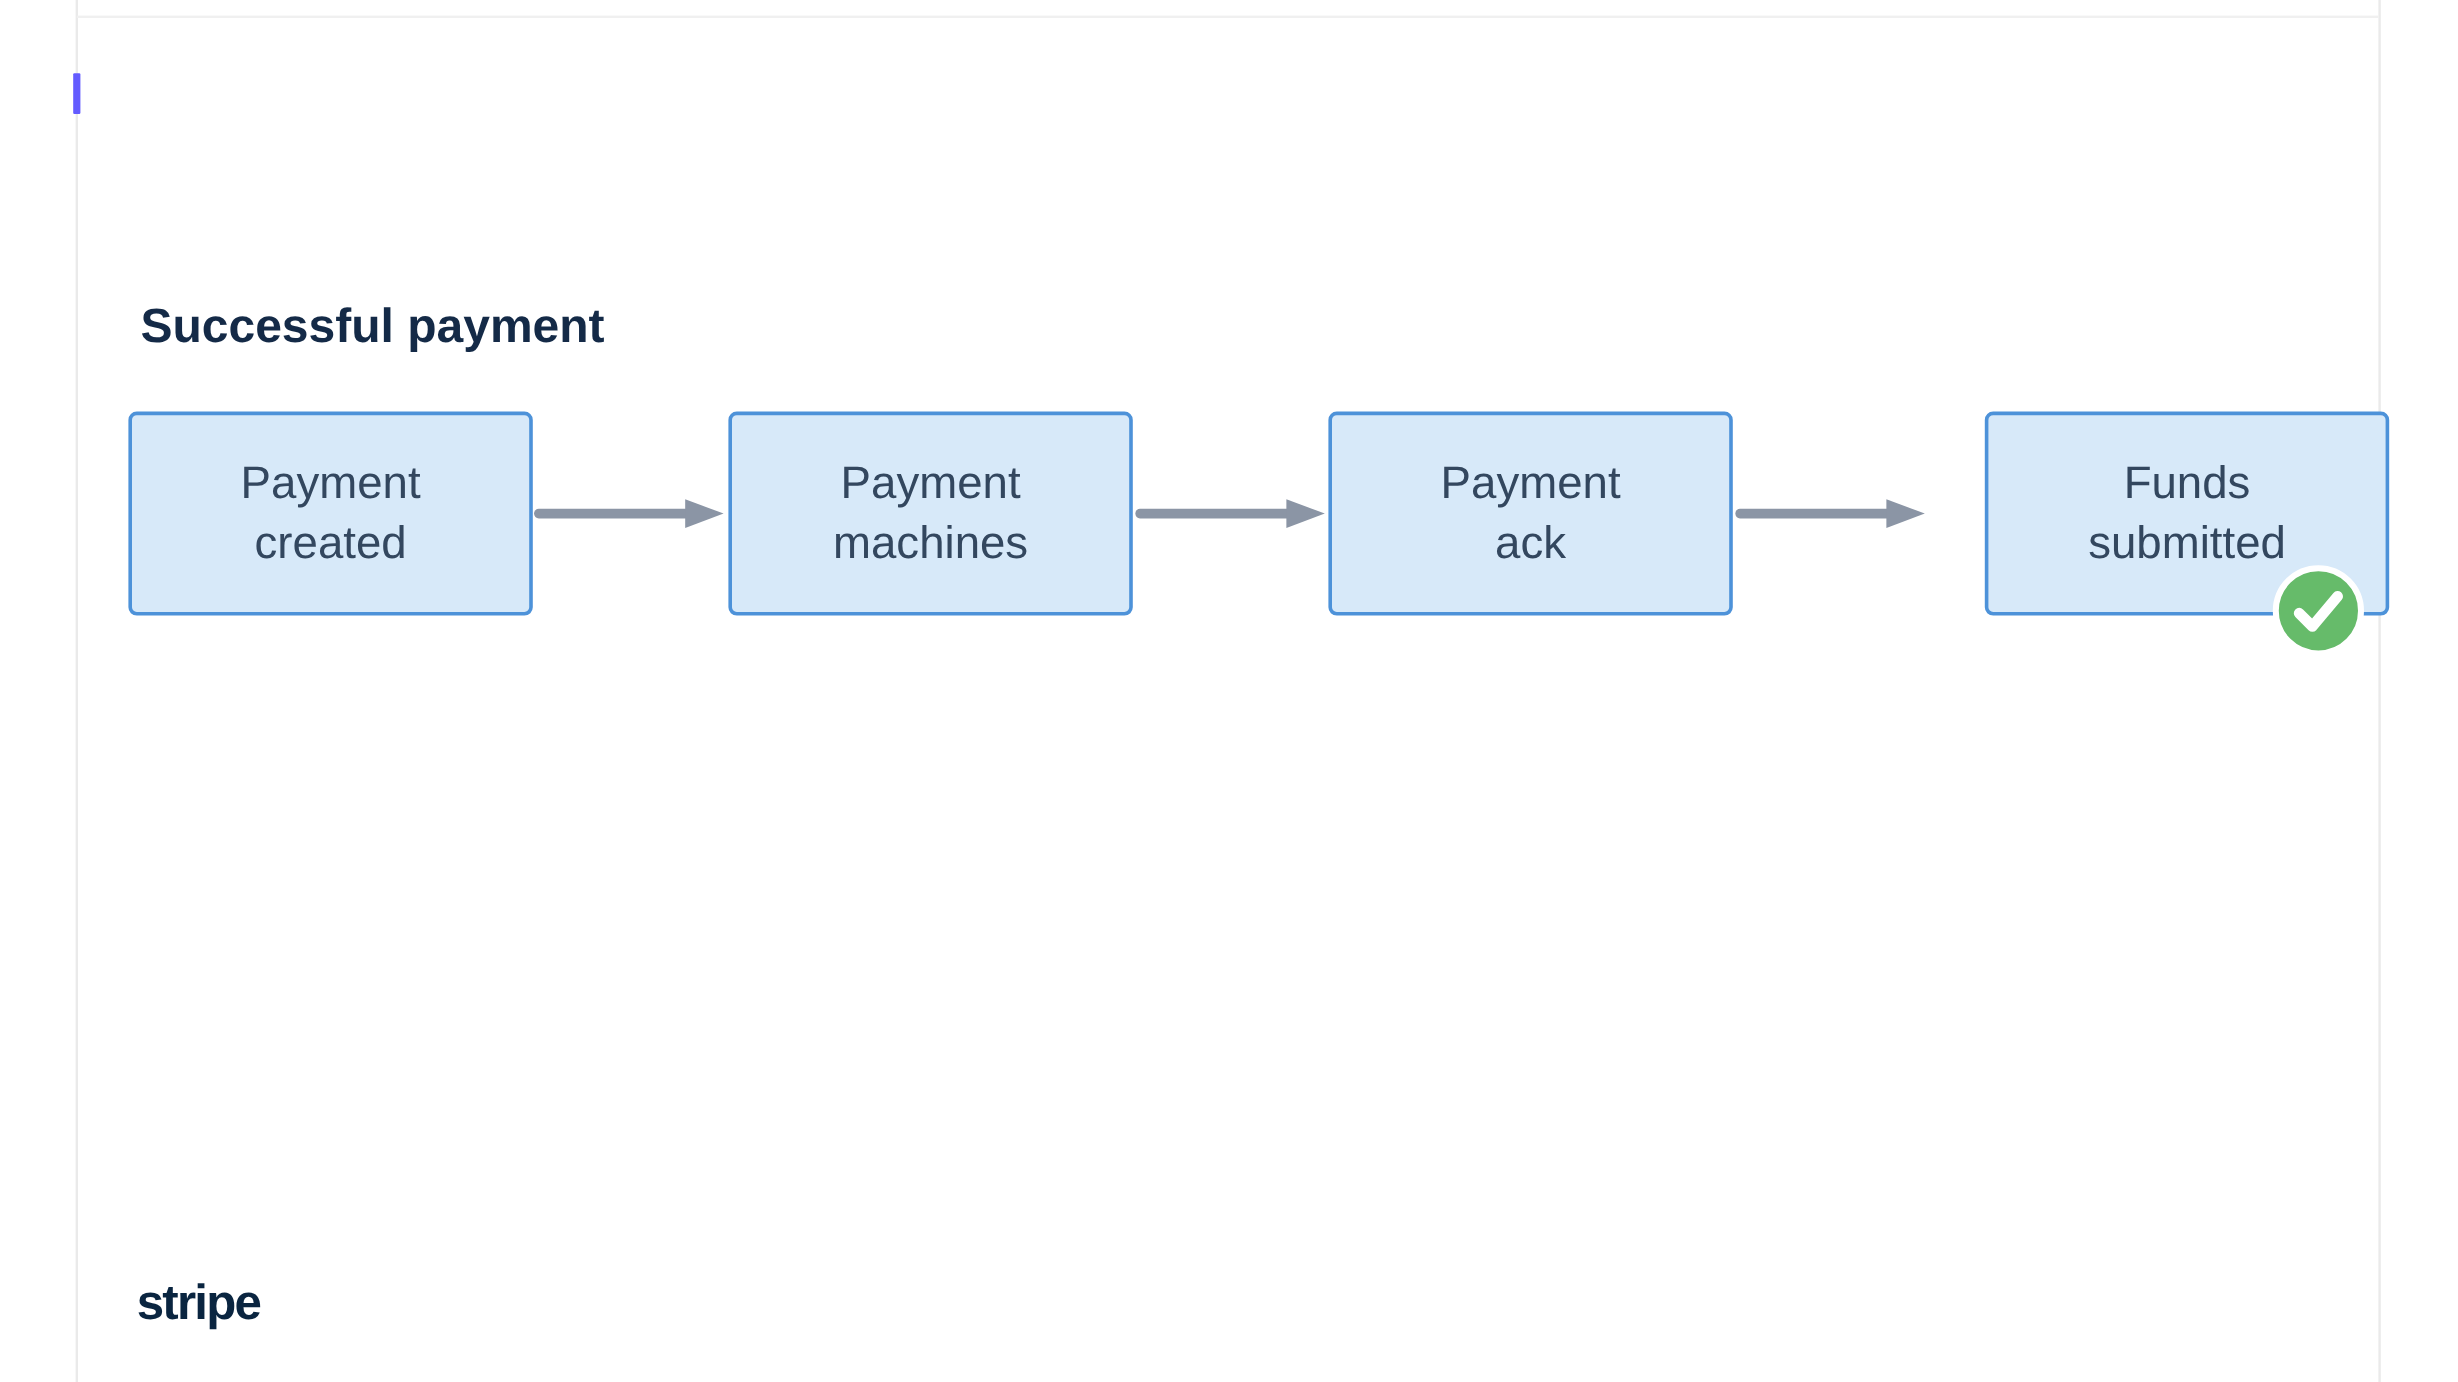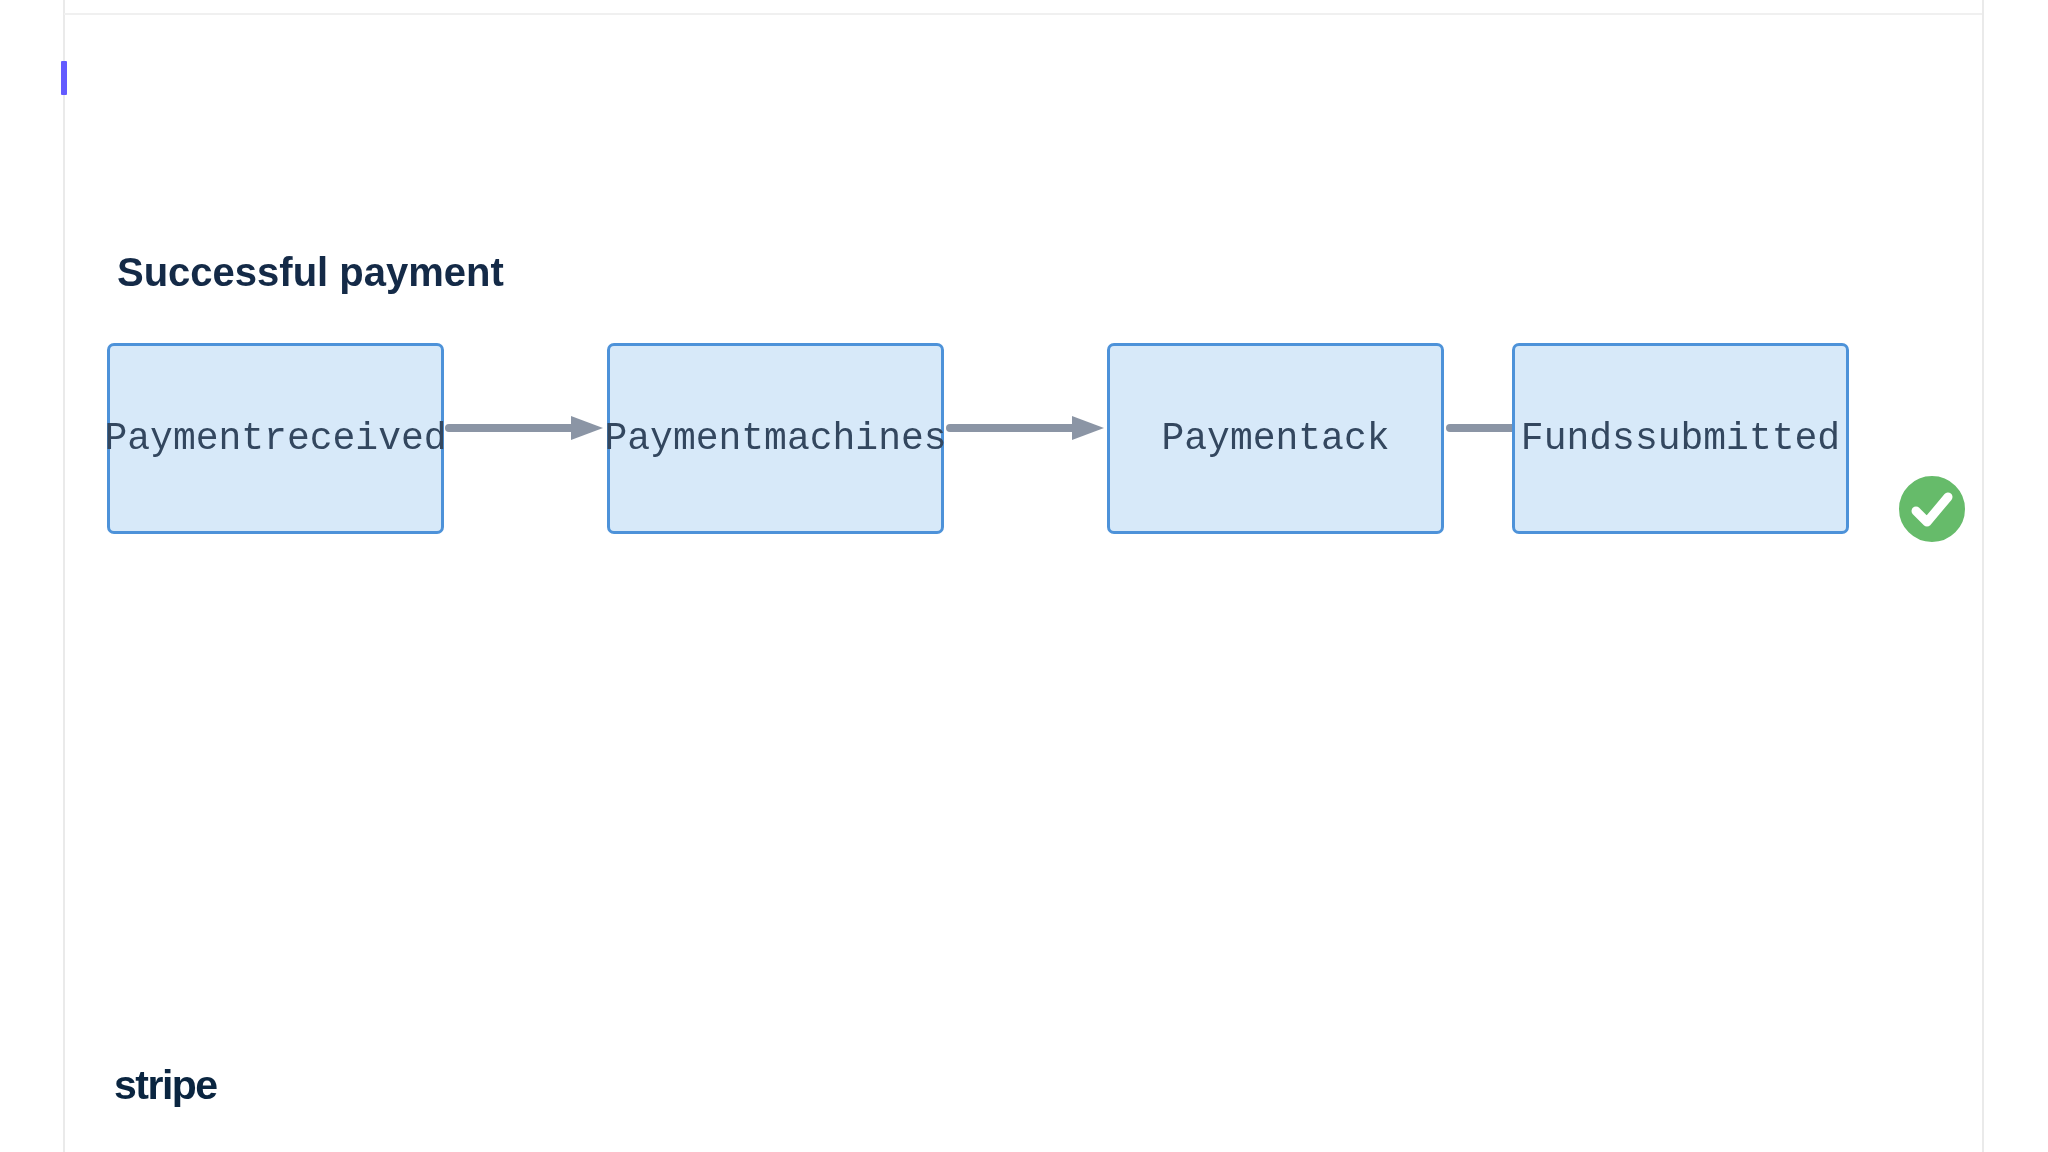--- a/index.html
+++ b/index.html
@@ -38,33 +38,32 @@
     letter-spacing: -1px;
   }
   .subtitle {
     position: absolute; left: 117px; top: 250px;
     font-size: 40px; font-weight: bold; color: #142A47;
   }
 
   .flow { position: absolute; left: 0; top: 0; }
 
   .state-box {
-    position: absolute; top: 343px; width: 337px; height: 191px;
+    position: absolute; top: 343px; width: 337px; height: 170px;
     background: var(--box-fill);
     border: 3px solid var(--box-border);
     border-radius: 7px;
-    display: flex; align-items: center; justify-content: center;
+    display: flex; flex-direction: column; align-items: center; justify-content: center;
     font-size: 38px; line-height: 50px; color: var(--box-text);
     text-align: center;
-    font-family: Liberation Mono, monospace;
   }
   .state-box.pos-0 { left: 107px; }
   .state-box.pos-1 { left: 607px; }
   .state-box.pos-2 { left: 1107px; }
-  .state-box.pos-3 { left: 1512px; }
+  .state-box.pos-3 { left: 1654px; }
 
   .arrow { position: absolute; top: 415px; width: 160px; height: 26px; }
   .arrow.pos-0 { left: 445px; }
   .arrow.pos-1 { left: 946px; }
   .arrow.pos-2 { left: 1446px; }
   .arrow svg { display: block; width: 100%; height: 100%; }
   .arrow line { stroke: var(--arrow-gray); }
   .arrow polygon { fill: var(--arrow-gray); }
 
   .check-badge {
@@ -90,21 +89,21 @@
   <div class="edge-v edge-right"></div>
   <div class="edge-top"></div>
 
   <div class="accent-bar"></div>
   <h2 class="subtitle">Successful payment</h2>
 
   <div class="flow">
 
     <div class="state-box pos-0">
       <span>Payment</span>
-      <span>received</span>
+      <span>created</span>
     </div>
 
     <div class="arrow pos-0">
       <svg viewBox="0 0 160 26" preserveAspectRatio="none">
         <line x1="4" y1="13" x2="130" y2="13" stroke-width="8" stroke-linecap="round"></line>
         <polygon points="126,1 158,13 126,25"></polygon>
       </svg>
     </div>
 
     <div class="state-box pos-1">

